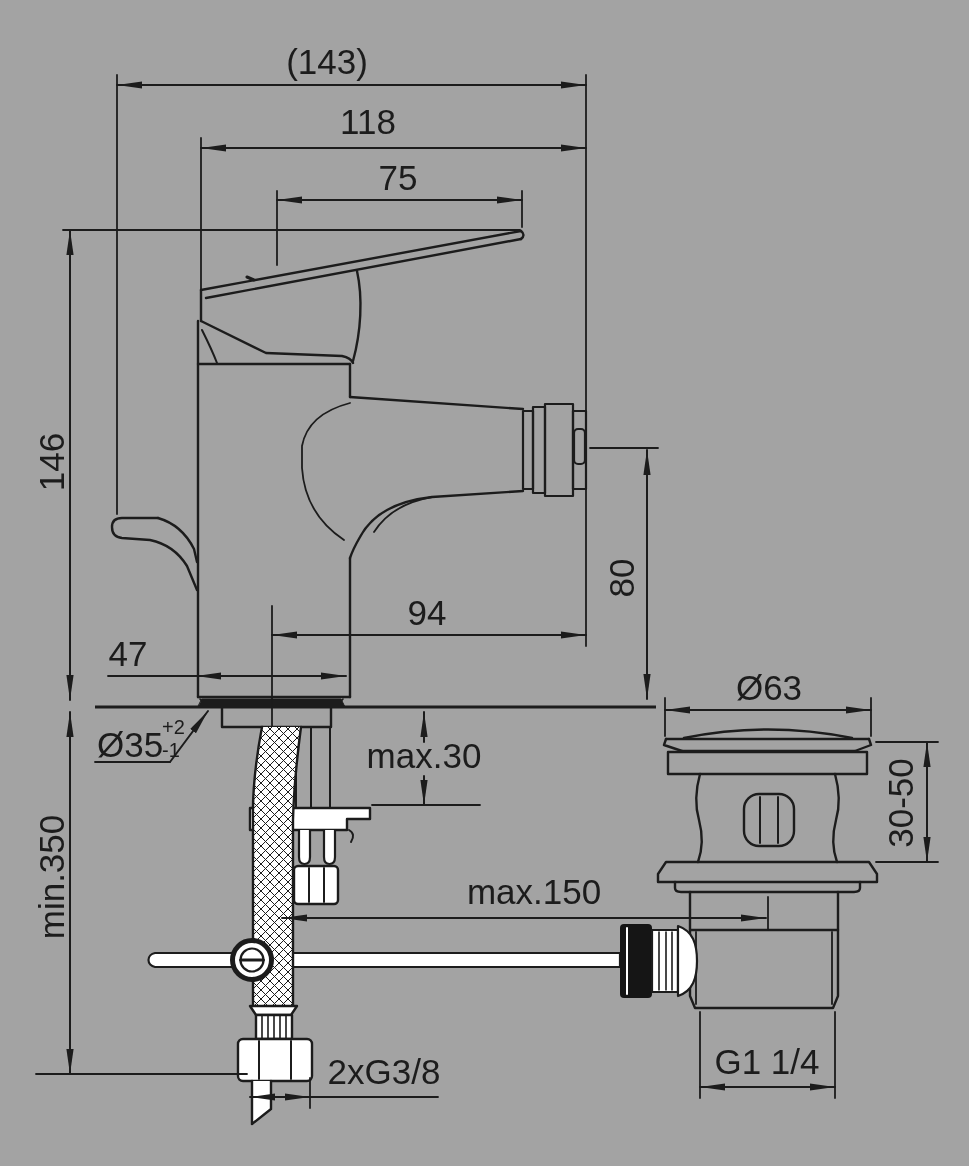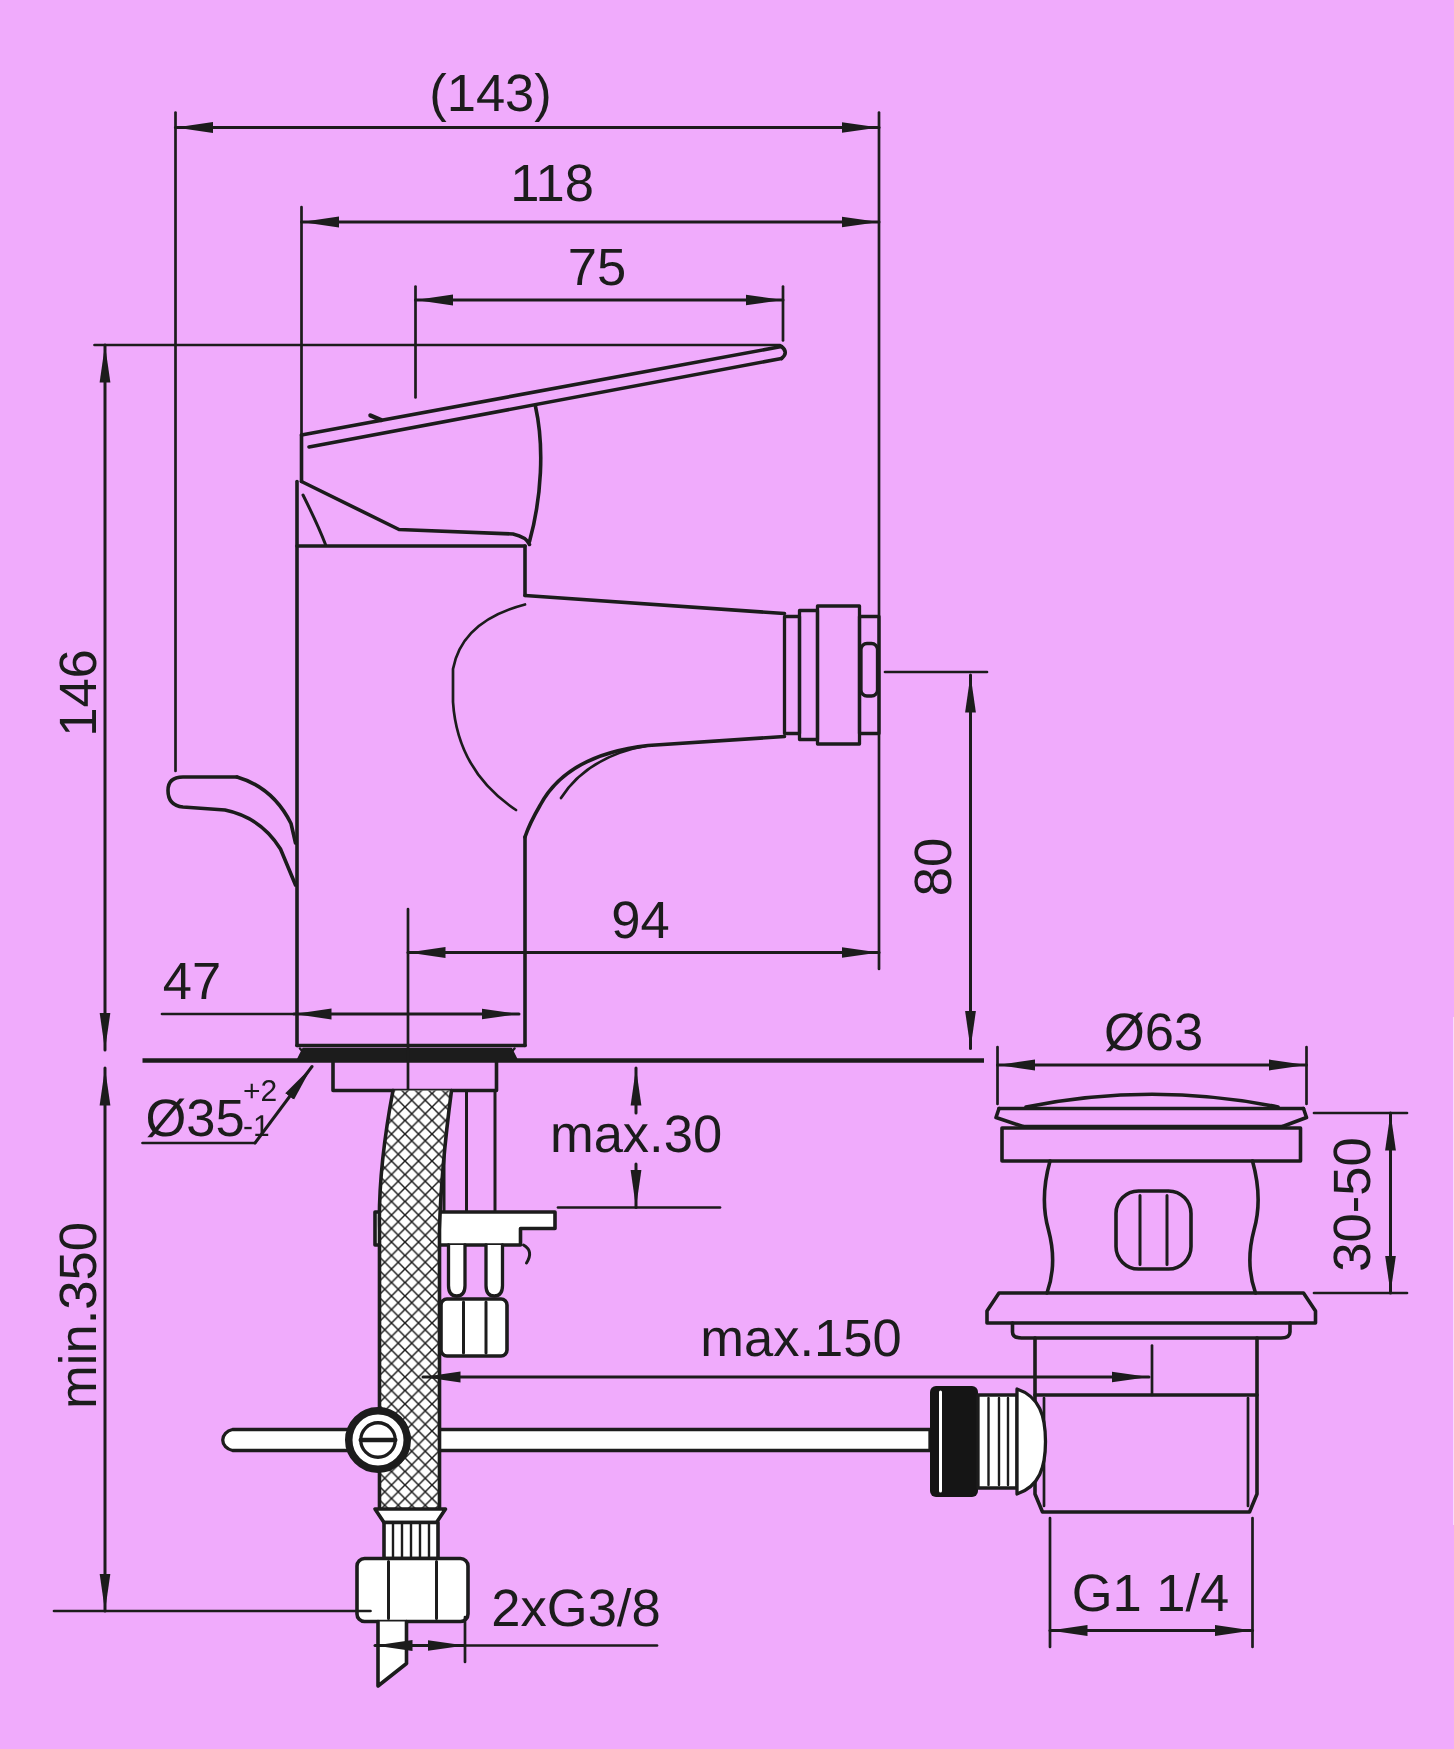--- a/index.html
+++ b/index.html
@@ -1,16 +1,16 @@
 <!DOCTYPE html>
 <html><head>
 <meta charset="utf-8">
 <style>
   html,body{margin:0;padding:0;background:#ffffff;}
-  .page{position:relative;width:969px;height:1166px;background:#f0abfc;overflow:hidden;}
+  .page{position:relative;width:969px;height:1166px;background:#a3a3a3;overflow:hidden;}
   svg{display:block;}
   svg text{font-family:"Liberation Sans","DejaVu Sans",sans-serif;fill:#1c1c1c;}
   .dimtxt{font-size:35px;}
   .toltxt{font-size:20px;}
 </style>
 </head>
 <body>
 
 <div class="page">
 <svg width="969" height="1166" viewBox="0 0 969 1166">

